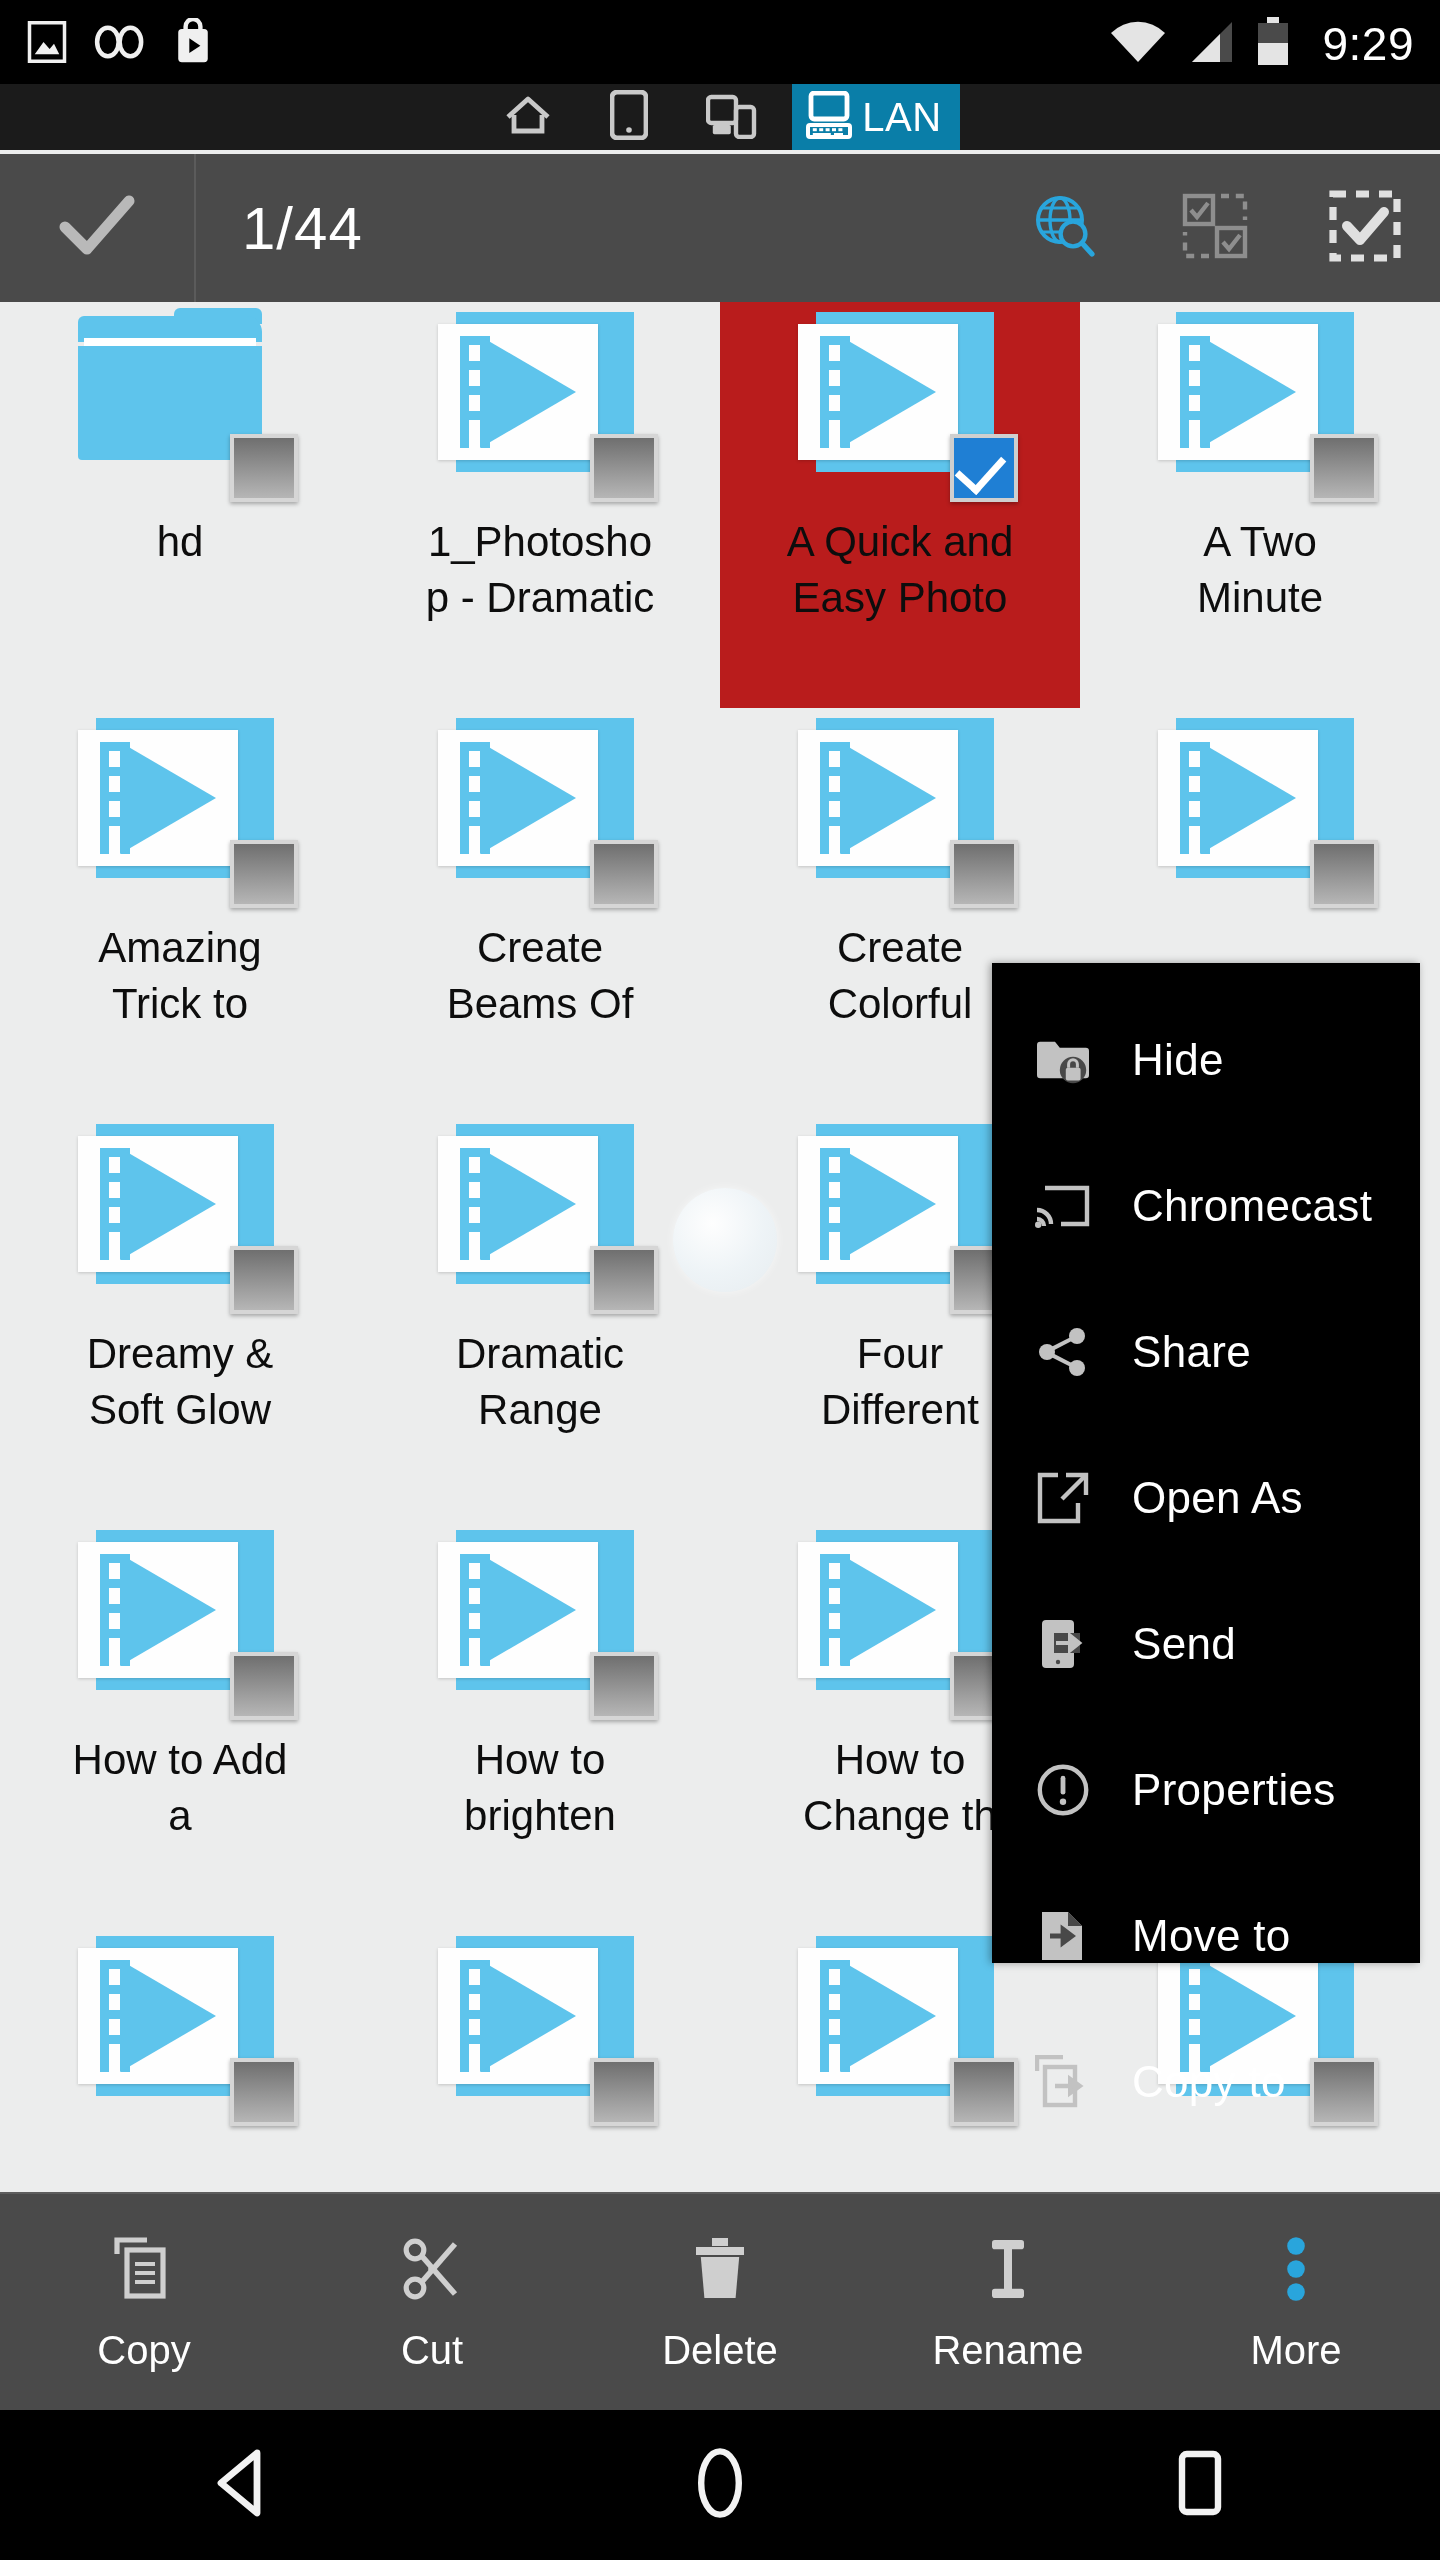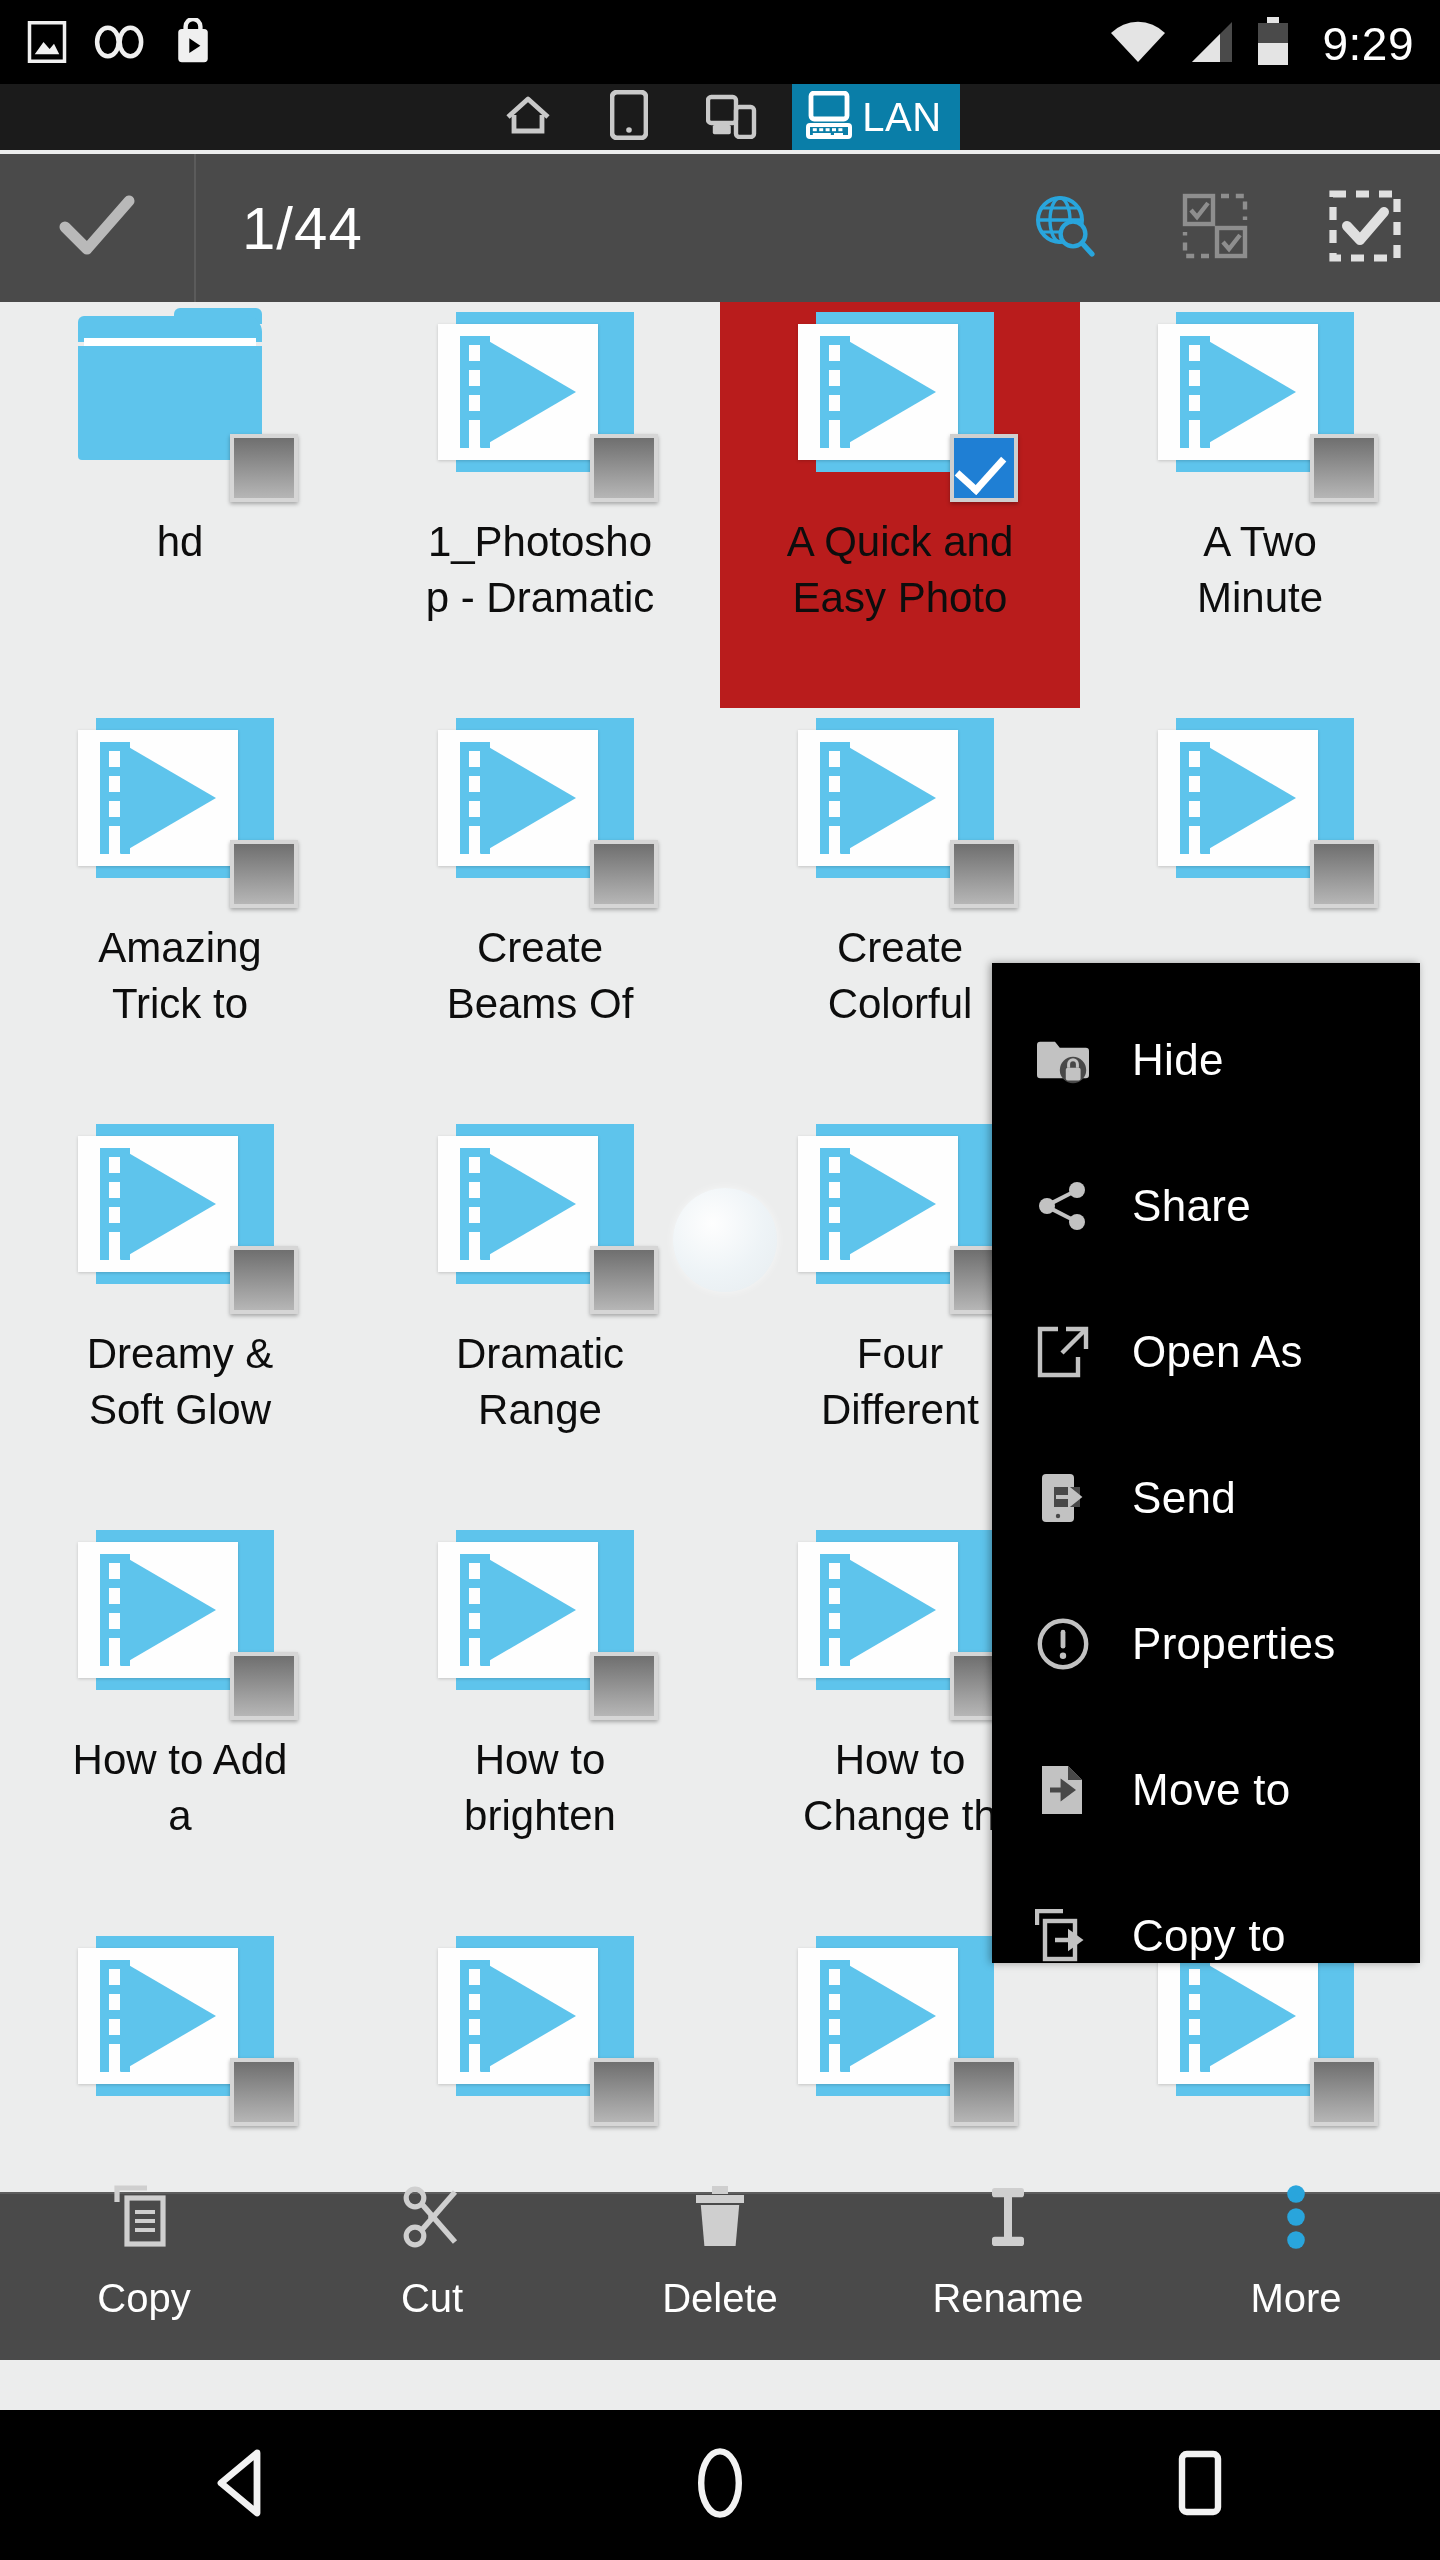--- a/index.html
+++ b/index.html
@@ -148,22 +148,22 @@
     padding-top:24px;
   }
   .ctx-item {
     height:146px; display:flex; align-items:center; padding-left:42px; gap:40px;
   }
   .ctx-label { color:#fff; font-size:44px; font-weight:300; letter-spacing:0.3px; }
   .ctx-ic { width:58px; height:58px; display:flex; align-items:center; justify-content:center; flex:0 0 58px; }
 
   
   .bottombar {
-    position:absolute; top:2192px; left:0; width:1440px; height:168px;
-    background:#4a4a4a; display:flex; align-items:flex-end; z-index:9;
+    position:absolute; top:2192px; left:0; width:1440px; height:218px;
+    background:#4a4a4a; display:flex; align-items:flex-start; z-index:9;
     border-top:2px solid #5d5d5d;
   }
   .bb-item {
     width:288px; height:218px; display:flex; flex-direction:column;
     align-items:center; justify-content:center; gap:24px;
   }
   .bb-ic { width:70px; height:70px; display:flex; align-items:center; justify-content:center; }
   .bb-label { color:#fff; font-size:40px; font-weight:300; }
 
   
@@ -732,20 +732,31 @@
             <path d="M1 5 a1.6 1.6 0 0 1 1.6-1.6 H10 L12.4 6.4 H25.4 a1.6 1.6 0 0 1 1.6 1.6 V20 a1.6 1.6 0 0 1 -1.6 1.6 H2.6 A1.6 1.6 0 0 1 1 20 Z" fill="#c2c2c2"></path>
             <circle cx="19" cy="17.5" r="6.6" fill="#484848"></circle>
             <rect x="15.4" y="16.4" width="7.4" height="6.4" rx="1" fill="#c2c2c2"></rect>
             <path d="M16.8 16.4 v-1.8 a2.2 2.2 0 0 1 4.4 0 v1.8" fill="none" stroke="#c2c2c2" stroke-width="1.5"></path>
           </svg>
       </span>
       <span class="ctx-label">Hide</span>
     </div>
     <div class="ctx-item">
       <span class="ctx-ic">
+        <svg width="56" height="48" viewBox="0 0 28 24">
+            <path d="M5 3 H26 V21 H13" fill="none" stroke="#c2c2c2" stroke-width="2.2"></path>
+            <path d="M1 14 a7 7 0 0 1 7 7" fill="none" stroke="#c2c2c2" stroke-width="2.2"></path>
+            <path d="M1 18.5 a3.5 3.5 0 0 1 3.5 3.5" fill="none" stroke="#c2c2c2" stroke-width="2.2"></path>
+            <circle cx="1.6" cy="21.4" r="1.6" fill="#c2c2c2"></circle>
+          </svg>
+      </span>
+      <span class="ctx-label">Chromecast</span>
+    </div>
+    <div class="ctx-item">
+      <span class="ctx-ic">
         <svg width="52" height="52" viewBox="0 0 26 26">
             <circle cx="20" cy="5" r="4" fill="#c2c2c2"></circle>
             <circle cx="20" cy="21" r="4" fill="#c2c2c2"></circle>
             <circle cx="5" cy="13" r="4" fill="#c2c2c2"></circle>
             <line x1="8" y1="11.2" x2="17.4" y2="6.4" stroke="#c2c2c2" stroke-width="2"></line>
             <line x1="8" y1="14.8" x2="17.4" y2="19.6" stroke="#c2c2c2" stroke-width="2"></line>
           </svg>
       </span>
       <span class="ctx-label">Share</span>
     </div>

